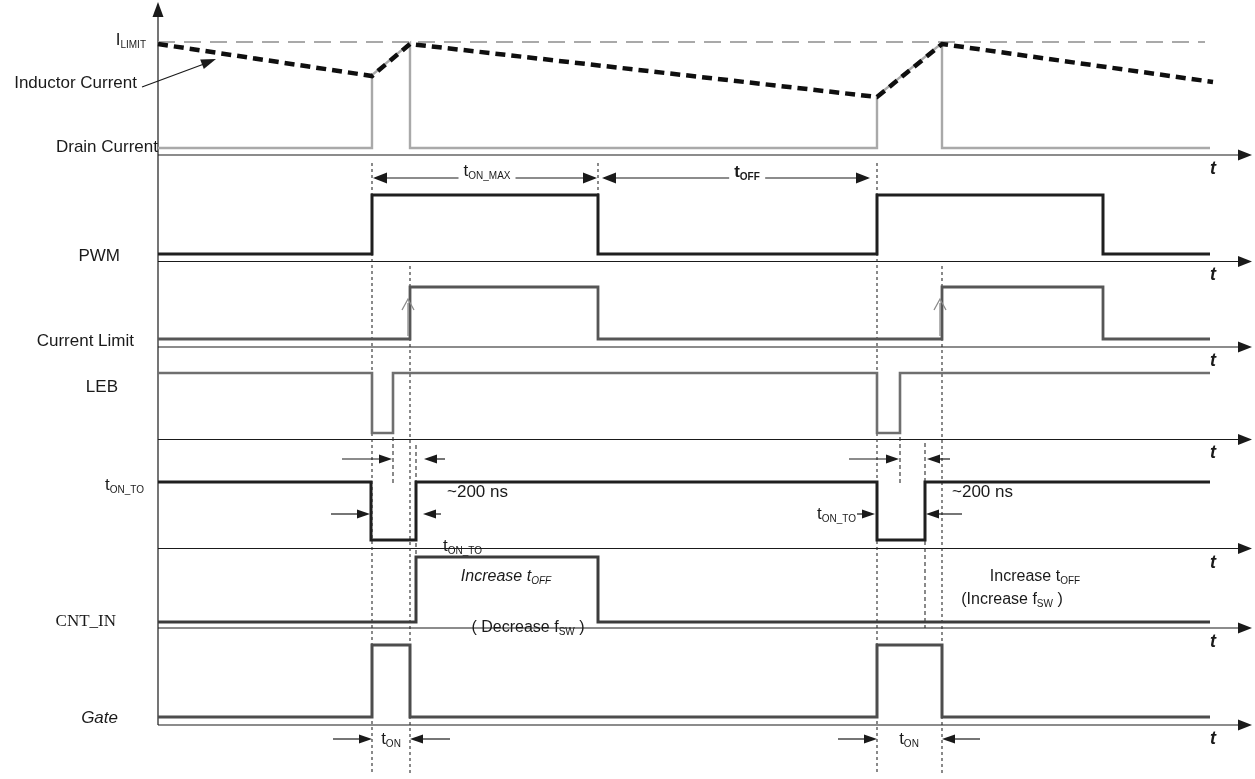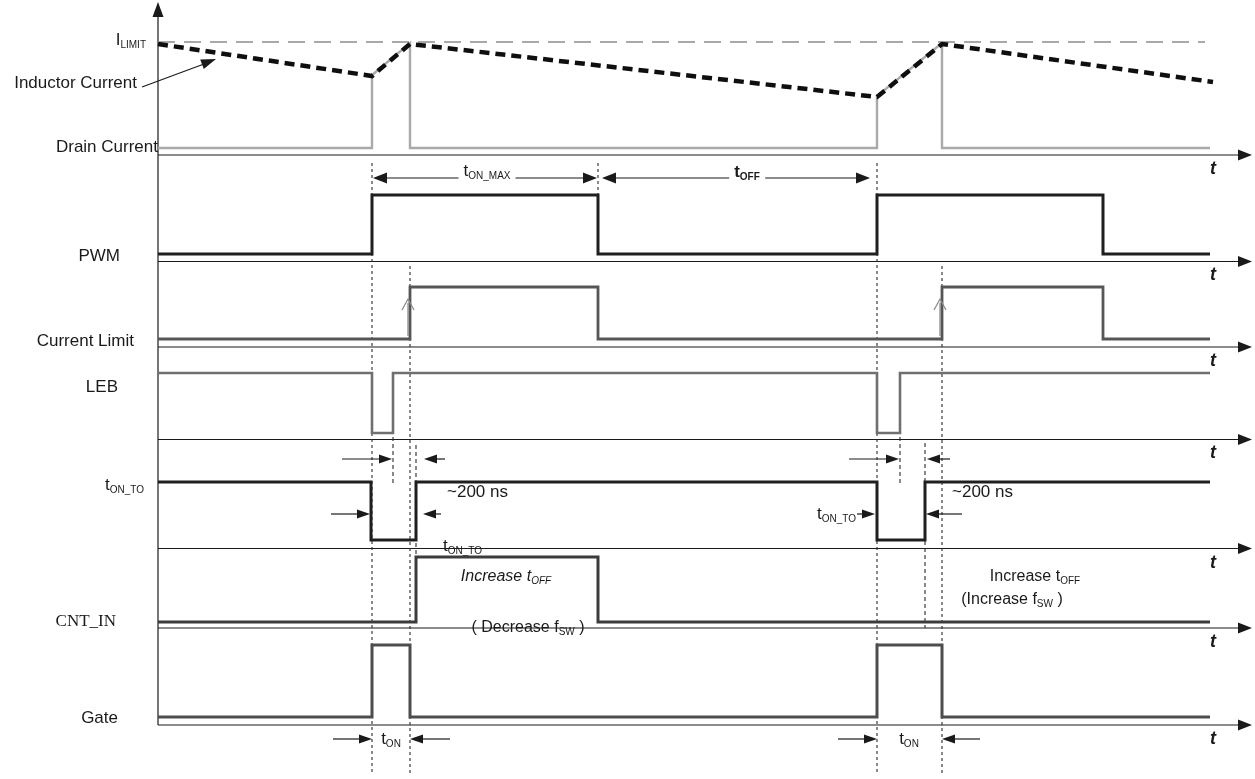--- a/index.html
+++ b/index.html
@@ -133,21 +133,21 @@
   <span class="lbl anch-r" style="left:120px;top:255px;">PWM</span>
 
   <span class="lbl anch-r" style="left:134px;top:340px;">Current Limit</span>
 
   <span class="lbl anch-r" style="left:118px;top:386px;">LEB</span>
 
   <span class="lbl anch-r" style="left:144px;top:485px;"><span>t</span><sub>ON_TO</sub></span>
 
   <span class="lbl anch-r" style="left:116px;top:620px;font-family:Liberation Serif, serif;">CNT_IN</span>
 
-  <span class="lbl anch-r" style="left:118px;top:717px;">Gate</span>
+  <span class="lbl anch-r" style="left:118px;top:717px;font-style:italic;">Gate</span>
 
   <span class="lbl t-axis-lbl anch-c" style="left:1213px;top:168px;">t</span>
   <span class="lbl t-axis-lbl anch-c" style="left:1213px;top:274px;">t</span>
   <span class="lbl t-axis-lbl anch-c" style="left:1213px;top:360px;">t</span>
   <span class="lbl t-axis-lbl anch-c" style="left:1213px;top:452px;">t</span>
   <span class="lbl t-axis-lbl anch-c" style="left:1213px;top:562px;">t</span>
   <span class="lbl t-axis-lbl anch-c" style="left:1213px;top:641px;">t</span>
   <span class="lbl t-axis-lbl anch-c" style="left:1213px;top:738px;">t</span>
 
   <span class="lbl dim-lbl anch-c" style="left:487px;top:171px;text-align:center;"><span>t</span><sub>ON_MAX</sub></span>

